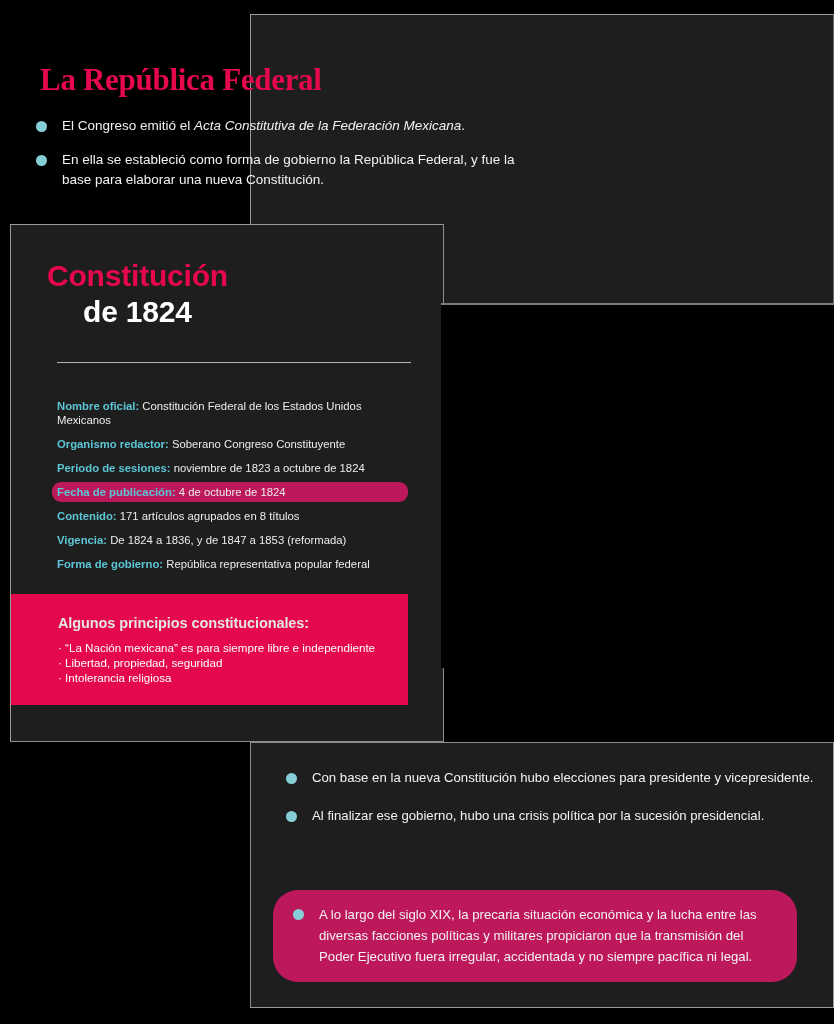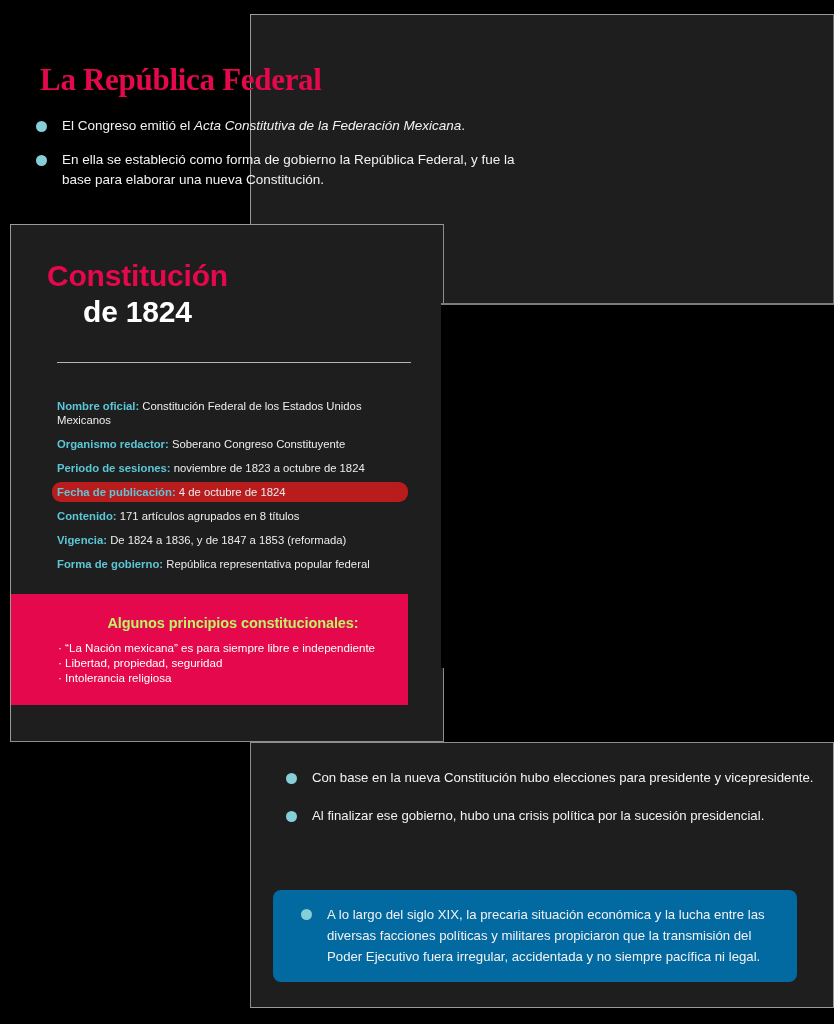--- a/index.html
+++ b/index.html
@@ -145,42 +145,41 @@
     padding: 3px 5px;
     margin-bottom: 4px;
     box-sizing: border-box;
     border-radius: 9px;
   }
   .fact .k {
     color: #5cc6d6;
     font-weight: bold;
   }
   .fact.is-highlighted {
-    background: #b91c1c;
+    background: #be185d;
     width: 356px;
   }
 
   
   .principles {
     position: absolute;
     left: 11px;
     top: 594px;
     width: 397px;
     height: 111px;
     background: #e5084c;
     box-sizing: border-box;
     padding: 21px 0 0 47px;
   }
   .principles h3 {
     margin: 0 0 9px 0;
-    color: #bef264;
+    color: #e5e5e5;
     font-size: 14.5px;
     font-weight: bold;
     letter-spacing: -0.1px;
-    text-align: center;
   }
   .principles ul {
     margin: 0;
     padding: 0;
     list-style: none;
   }
   .principles li {
     color: #ffffff;
     font-size: 11.6px;
     line-height: 15px;
@@ -203,23 +202,23 @@
     color: #f2f2f2;
     font-size: 13.2px;
     line-height: 20px;
   }
   .callout {
     position: absolute;
     left: 273px;
     top: 890px;
     width: 524px;
     box-sizing: border-box;
-    background: #0369a1;
-    border-radius: 8px;
-    padding: 14px 20px 15px 28px;
+    background: #be185d;
+    border-radius: 25px;
+    padding: 14px 20px 15px 20px;
   }
   .callout .row {
     position: relative;
     padding-left: 26px;
     color: #f2f2f2;
     font-size: 13.2px;
     line-height: 21px;
   }
 </style>
 </head>

